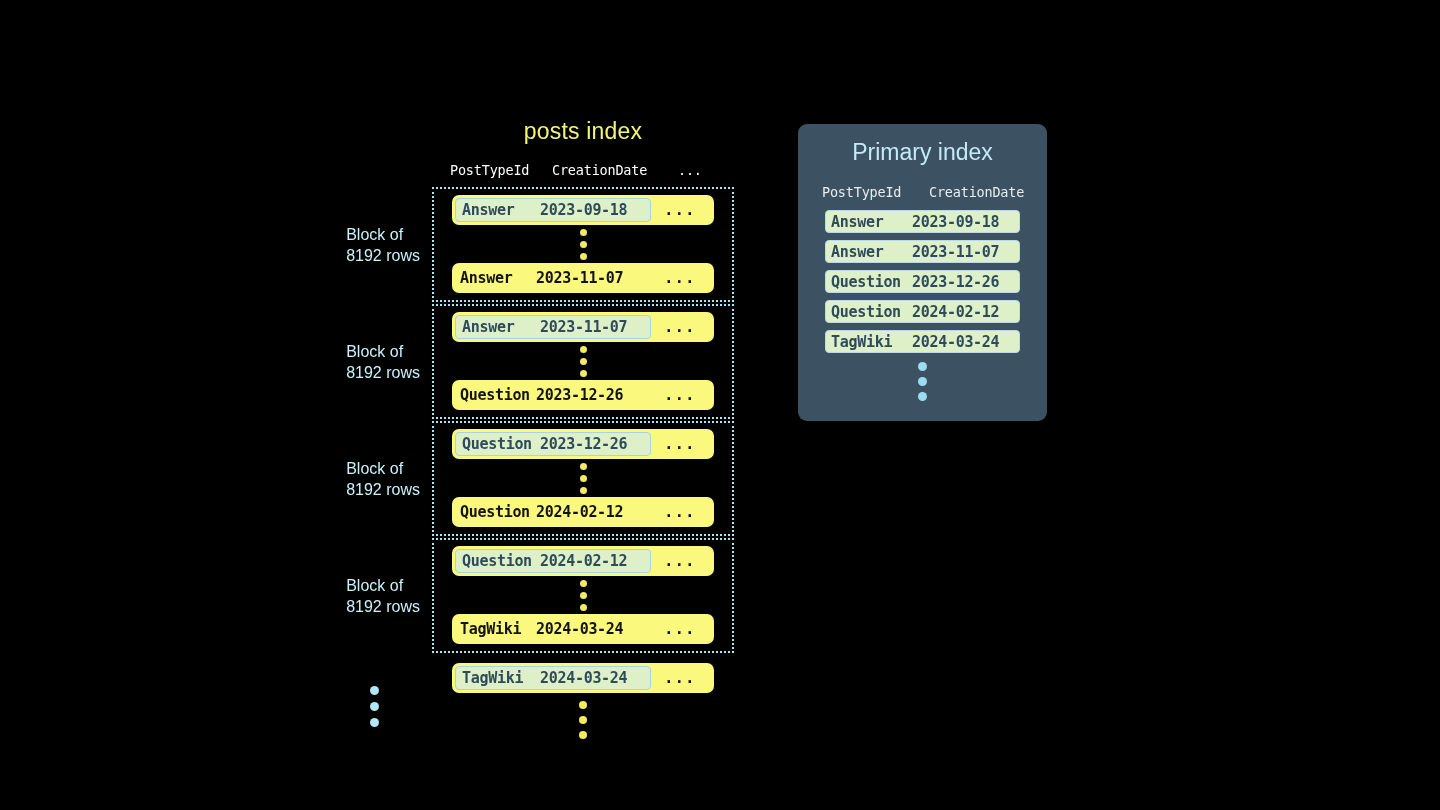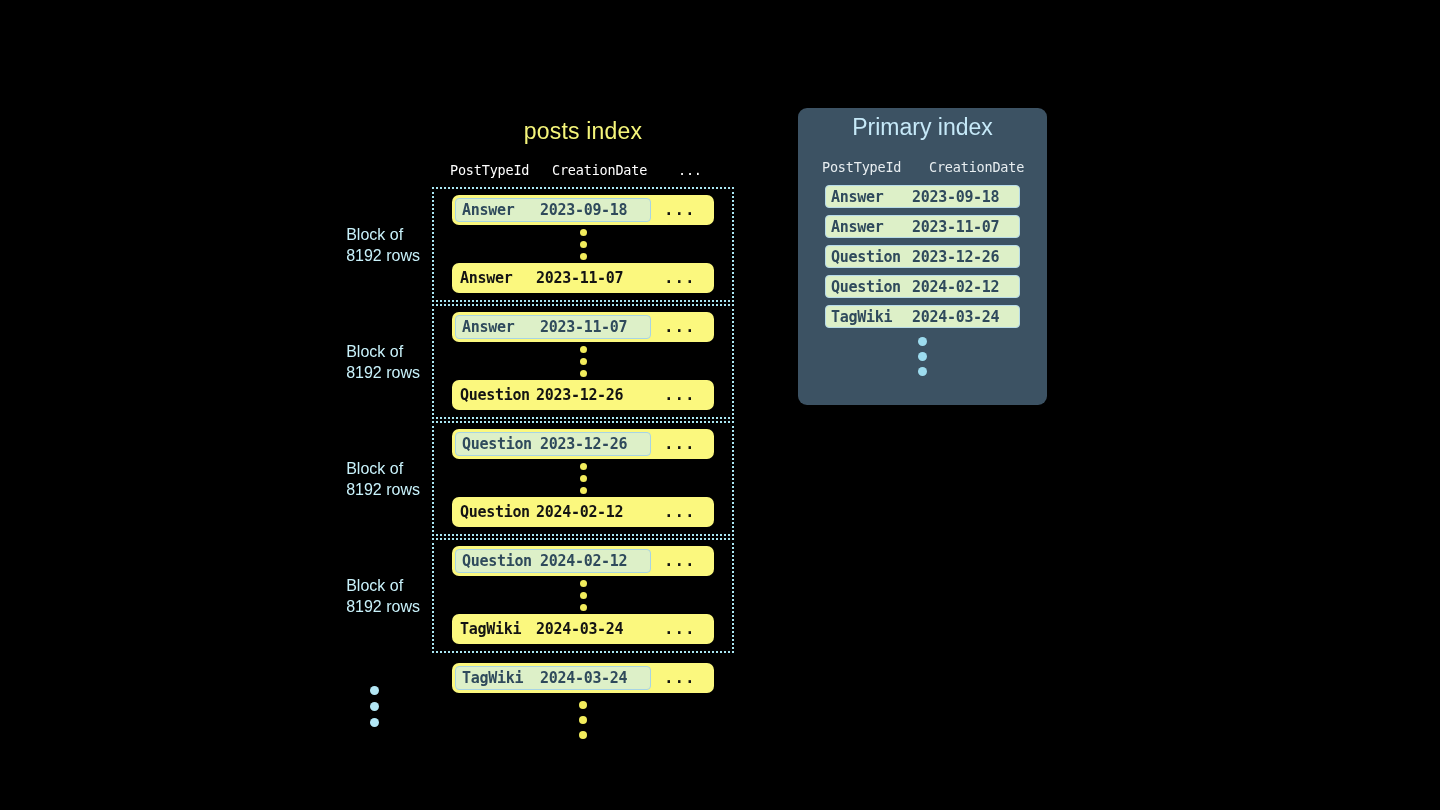--- a/index.html
+++ b/index.html
@@ -153,26 +153,26 @@
   }
   #left-ellipsis i {
     display: block; width: 9px; height: 9px; border-radius: 50%;
     background: #b3e7f5;
   }
 
   
   #primary-index {
     position: absolute;
     left: 798px;
-    top: 108px;
+    top: 124px;
     width: 249px;
     height: 297px;
     background: #3c5263;
     border-radius: 9px;
-    padding-top: 8px;
+    padding-top: 17px;
   }
   .pi-title {
     color: #c6e9f8;
     font-size: 23px;
     text-align: center;
     line-height: 1;
     margin-bottom: 20px;
   }
   .pi-headers {
     display: flex;

